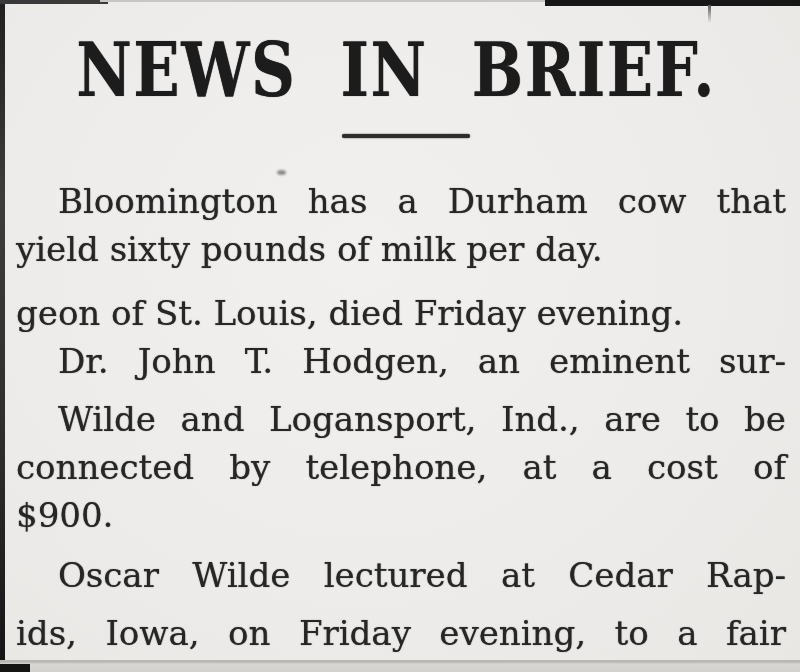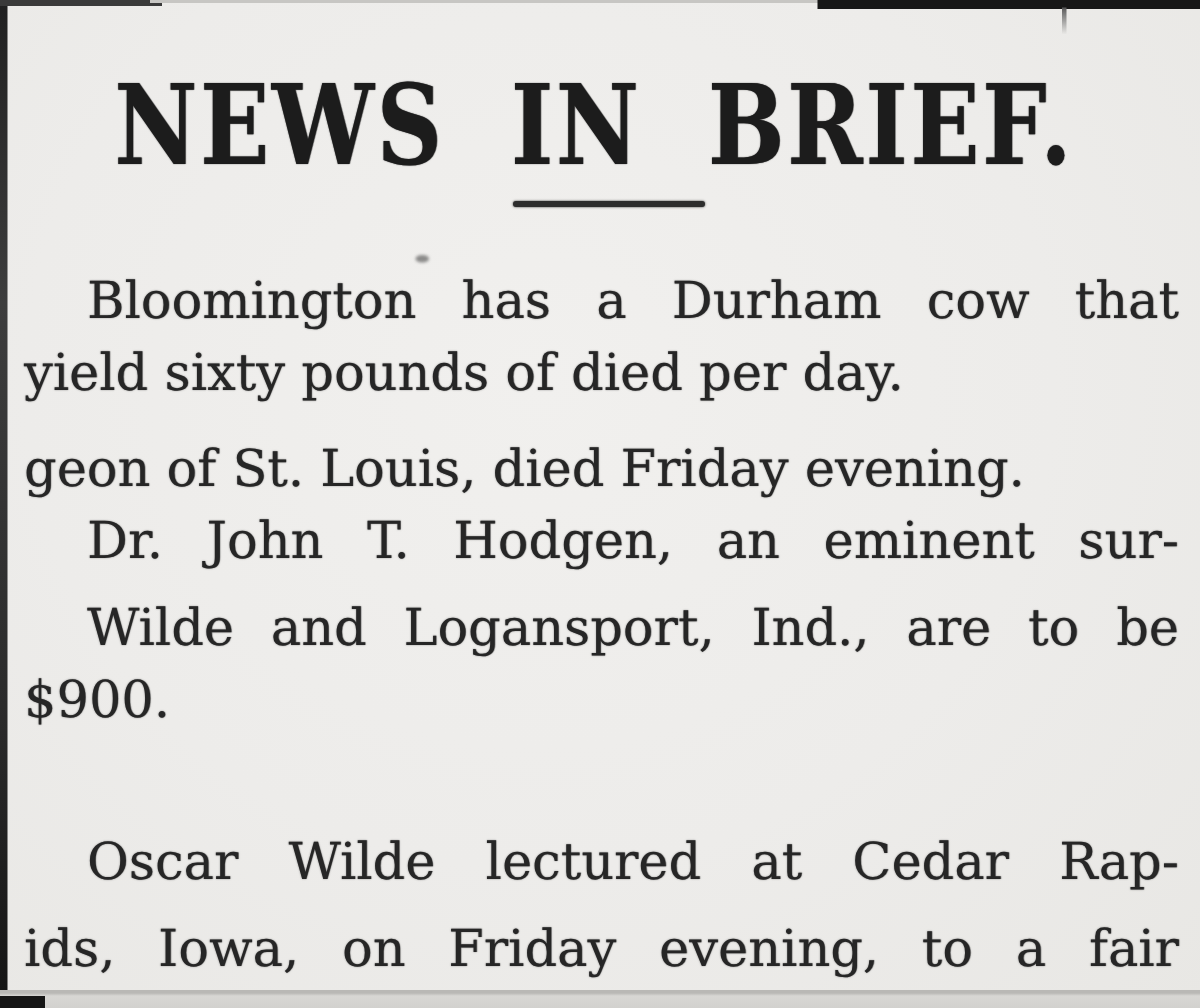--- a/index.html
+++ b/index.html
@@ -21,21 +21,21 @@
   .edge-top-right{position:absolute;left:545px;top:0;width:255px;height:6px;background:#171717;}
   .tick-top-right{position:absolute;left:708px;top:5px;width:3px;height:18px;
     background:linear-gradient(#5a5a5a,rgba(90,90,90,0));}
   .edge-bottom{position:absolute;left:0;top:660px;width:800px;height:12px;
     background:linear-gradient(#b9b8b5 0px,#b9b8b5 2px,#d8d7d4 4px,#d2d1ce 12px);}
   .mark-bottom-left{position:absolute;left:0;top:664px;width:30px;height:8px;background:#151515;}
   .speck{position:absolute;left:277px;top:170px;width:9px;height:5px;
     background:rgba(40,40,40,.5);border-radius:50%;filter:blur(1px);}
 
   
-  .masthead{position:absolute;top:44px;left:0;width:792px;text-align:center;}
+  .masthead{position:absolute;top:30px;left:0;width:792px;text-align:center;}
   .masthead .title{
     display:inline-block;white-space:nowrap;
     font-weight:bold;font-size:74px;line-height:80px;
     letter-spacing:2px;word-spacing:26px;color:#1c1c1c;
     transform:scaleX(0.82);transform-origin:50% 50%;
     text-shadow:0 0 1px rgba(0,0,0,.65),.5px 0 0 rgba(0,0,0,.35);
   }
   .headline-rule{position:absolute;top:134px;left:342px;width:128px;height:4px;
     background:#2d2d2d;border-radius:2px;box-shadow:0 0 1.5px #2d2d2d;}
 
@@ -62,30 +62,31 @@
   <div class="mark-bottom-left"></div>
   <div class="speck"></div>
 
   <div class="masthead">
     <span class="title">NEWS IN BRIEF.</span>
   </div>
   <div class="headline-rule"></div>
 
   <div class="para p1">
     <div class="line j first">Bloomington has a Durham cow that</div>
-    <div class="line">yield sixty pounds of died per day.</div>
+    <div class="line">yield sixty pounds of milk per day.</div>
   </div>
 
   <div class="para p2">
     <div class="line">geon of St. Louis, died Friday evening.</div>
     <div class="line j first">Dr. John T. Hodgen, an eminent sur-</div>
   </div>
 
   <div class="para p3">
     <div class="line j first">Wilde and Logansport, Ind., are to be</div>
+    <div class="line j">connected by telephone, at a cost of</div>
     <div class="line">$900.</div>
   </div>
 
   <div class="para p4">
     <div class="line j first">Oscar Wilde lectured at Cedar Rap-</div>
     <div class="line j">ids, Iowa, on Friday evening, to a fair</div>
 
   </div>
 
 </div>

